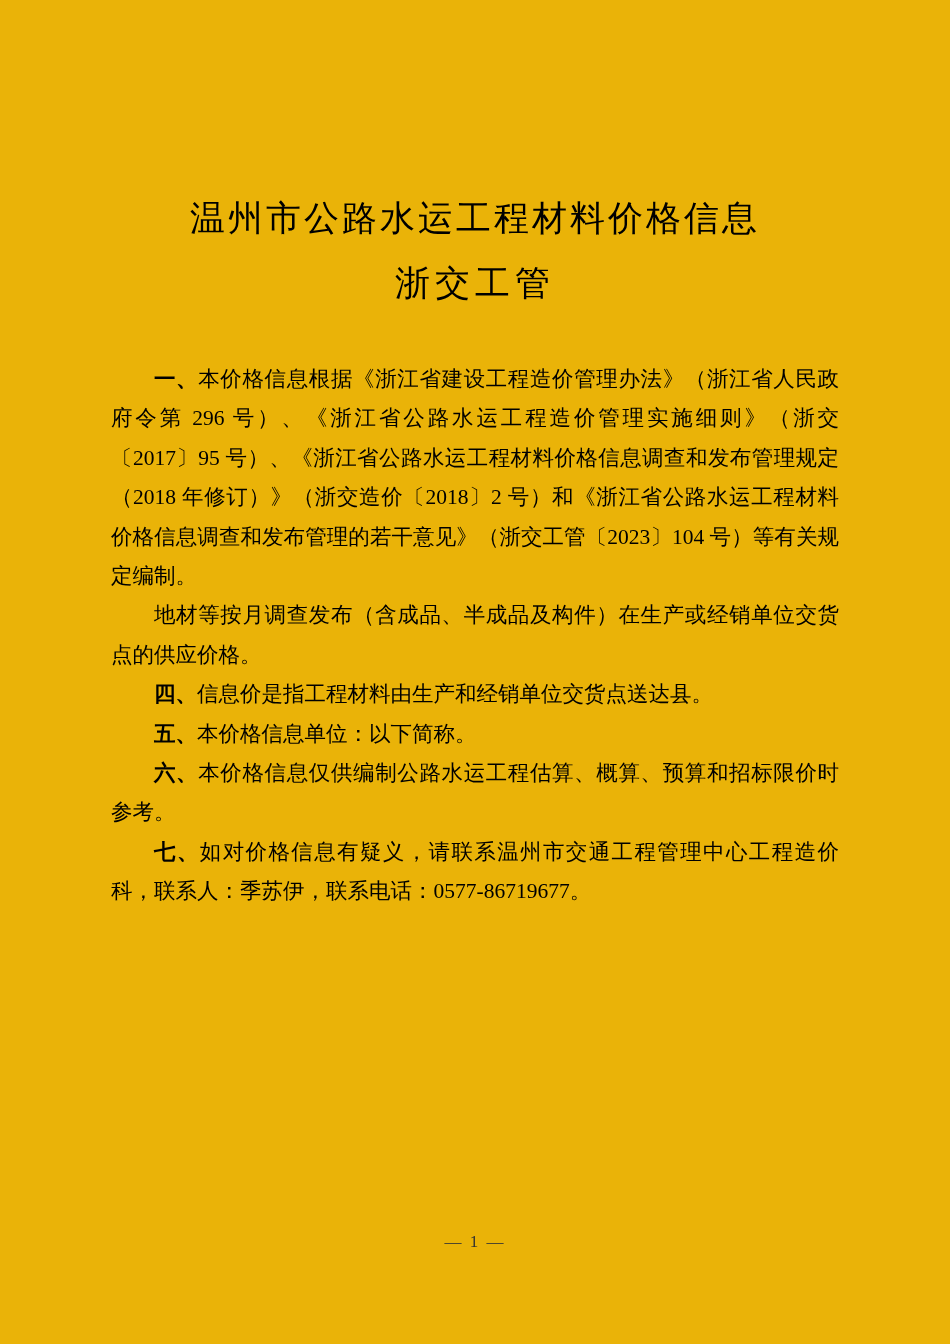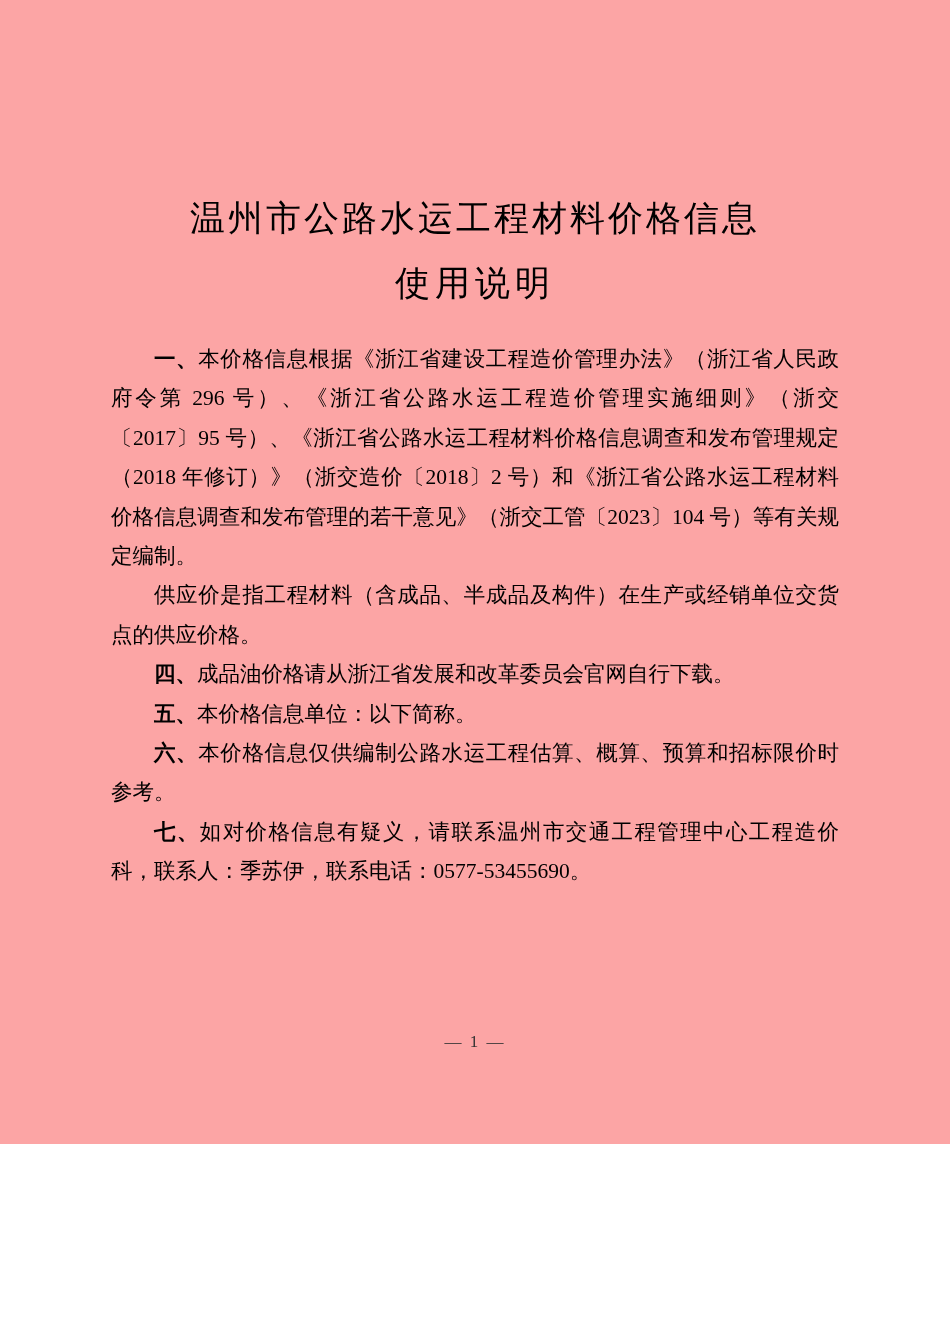--- a/index.html
+++ b/index.html
@@ -3,23 +3,23 @@
 <meta charset="utf-8">
 <style>
   html, body {
     margin: 0;
     padding: 0;
     background: #ffffff;
   }
   .page {
     position: relative;
     width: 950px;
-    height: 1144px;
+    height: 1344px;
     margin: 0 auto;
-    background: #fca5a5;
+    background: #eab308;
     color: #000000;
     font-family: "Liberation Serif", "DejaVu Serif", serif;
     overflow: hidden;
   }
   .content {
     position: absolute;
     left: 111px;
     right: 111px;
     top: 0;
   }
@@ -37,21 +37,21 @@
     font-size: 35px;
     font-weight: normal;
   }
   .doc-subtitle {
     margin: 0;
     font-size: 35px;
     font-weight: normal;
     letter-spacing: 5px;
   }
   .body-text {
-    margin-top: 24px;
+    margin-top: 44px;
     font-size: 21.5px;
     line-height: 39.4px;
     text-align: justify;
     text-justify: inter-ideograph;
   }
   .para {
     margin: 0;
     text-indent: 2em;
   }
   .para .marker {
@@ -69,28 +69,28 @@
   }
 </style>
 </head>
 <body>
 
 <div class="page">
   <div class="content">
 
     <div class="title-block">
       <div class="doc-title">温州市公路水运工程材料价格信息</div>
-      <div class="doc-subtitle">使用说明</div>
+      <div class="doc-subtitle">浙交工管</div>
     </div>
 
     <div class="body-text">
       <p class="para"><span class="marker">一、</span><span>本价格信息根据《浙江省建设工程造价管理办法》（浙江省人民政府令第 296 号）、《浙江省公路水运工程造价管理实施细则》（浙交〔2017〕95 号）、《浙江省公路水运工程材料价格信息调查和发布管理规定（2018 年修订）》（浙交造价〔2018〕2 号）和《浙江省公路水运工程材料价格信息调查和发布管理的若干意见》（浙交工管〔2023〕104 号）等有关规定编制。</span></p>
-      <p class="para"><span class="marker"></span><span>供应价是指工程材料（含成品、半成品及构件）在生产或经销单位交货点的供应价格。</span></p>
-      <p class="para"><span class="marker">四、</span><span>成品油价格请从浙江省发展和改革委员会官网自行下载。</span></p>
+      <p class="para"><span class="marker"></span><span>地材等按月调查发布（含成品、半成品及构件）在生产或经销单位交货点的供应价格。</span></p>
+      <p class="para"><span class="marker">四、</span><span>信息价是指工程材料由生产和经销单位交货点送达县。</span></p>
       <p class="para"><span class="marker">五、</span><span>本价格信息单位：以下简称。</span></p>
       <p class="para"><span class="marker">六、</span><span>本价格信息仅供编制公路水运工程估算、概算、预算和招标限价时参考。</span></p>
-      <p class="para"><span class="marker">七、</span><span>如对价格信息有疑义，请联系温州市交通工程管理中心工程造价科，联系人：季苏伊，联系电话：0577-53455690。</span></p>
+      <p class="para"><span class="marker">七、</span><span>如对价格信息有疑义，请联系温州市交通工程管理中心工程造价科，联系人：季苏伊，联系电话：0577-86719677。</span></p>
     </div>
 
   </div>
 
   <div class="footer">— 1 —</div>
 </div>
 
 </body></html>

